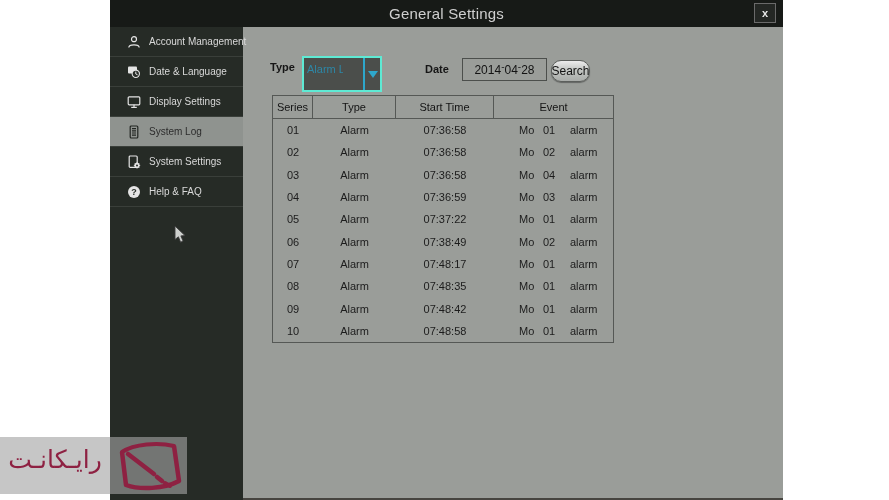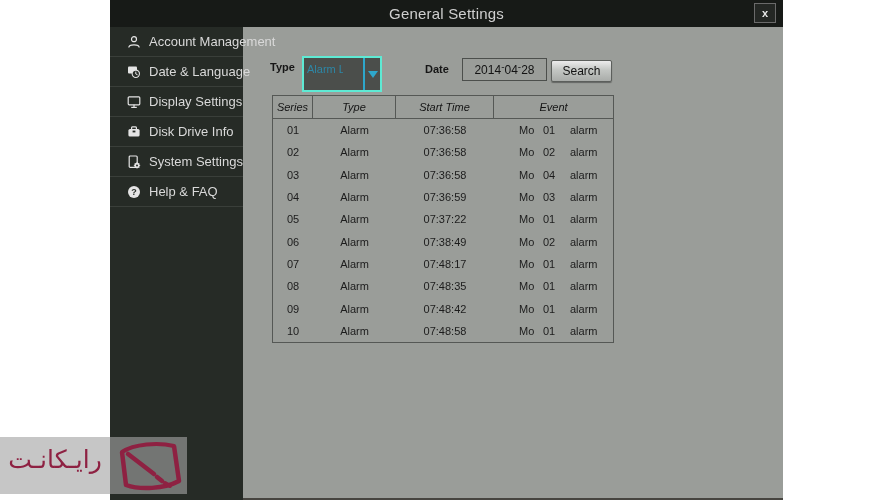--- a/index.html
+++ b/index.html
@@ -18,21 +18,21 @@
                background: #242724; border: 1px solid #6a6a6a; color: #e8e8e8;
                font-size: 11px; font-weight: bold; display: flex; align-items: center;
                justify-content: center; cursor: default; }
 
   
   .sidebar { position: absolute; left: 0; top: 27px; width: 133px; height: 473px;
              background: #262b26; }
   .side-item { position: relative; height: 30px; display: flex; align-items: center;
                border-bottom: 1px solid #3a3f3a; padding-left: 17px; }
   .side-item .icon { width: 14px; height: 14px; margin-right: 8px; flex: 0 0 14px; }
-  .side-item .lbl { color: #d9d9d9; font-size: 13px; white-space: nowrap; }
+  .side-item .lbl { color: #d9d9d9; font-size: 10px; white-space: nowrap; }
   .side-item.selected { background: #8f938f; }
   .side-item.selected .lbl { color: #2c2c2c; }
   .icon svg { display: block; width: 14px; height: 14px; }
   .ic-stroke { fill: none; stroke: #e4e4e4; stroke-width: 1.2; }
   .ic-fill   { fill: #e4e4e4; }
   .selected .ic-stroke { stroke: #222622; }
 
   .cursor { position: absolute; left: 64px; top: 109px; width: 12px; height: 18px; z-index: 5; }
 
   
@@ -47,32 +47,32 @@
   .dropdown .dd-arrow { width: 17px; border-left: 2px solid #2ea7cb;
                         display: flex; align-items: center; justify-content: center; }
   .dd-arrow .tri { width: 0; height: 0; border-left: 5px solid transparent;
                    border-right: 5px solid transparent; border-top: 7px solid #2ea7cb; }
 
   .datebox { position: absolute; left: 352px; top: 58px; width: 85px; height: 23px;
              border: 1px solid #4c4f4c; color: #131313; font-size: 12px;
              display: flex; align-items: center; justify-content: center; }
   .datebox .dsep { font-size: 10px; position: relative; top: -3px; color: #2a2a2a; }
 
-  .search-btn { position: absolute; left: 441px; top: 60px; width: 61px; height: 22px;
+  .search-btn { position: absolute; left: 441px; top: 60px; width: 39px; height: 22px;
                 background: linear-gradient(#ececec, #c3c6c3 45%, #a9aca9);
-                border: 1px solid #5c5f5c; border-radius: 2px; color: #131313;
+                border: 1px solid #5c5f5c; border-radius: 10px; color: #131313;
                 font-size: 12px; display: flex; align-items: center; justify-content: center;
                 box-shadow: 0 1px 1px rgba(0,0,0,.35); }
 
   
   .log-table { position: absolute; left: 162px; top: 95px; width: 342px; height: 248px;
                border: 1px solid #555855; font-size: 11px; color: #1c1c1c; }
   .thead { display: flex; height: 23px; border-bottom: 1px solid #555855; }
   .th { display: flex; align-items: center; justify-content: center; font-size: 11px;
-        color: #141414; border-right: 1px solid #555855; font-style: italic; }
+        color: #141414; border-right: 1px solid #555855; }
   .th:last-child { border-right: none; }
   .c-series { width: 40px; } .c-type { width: 83px; } .c-time { width: 98px; }
   .c-event { flex: 1; }
   .tr { display: flex; height: 22.3px; align-items: center; }
   .td { display: flex; align-items: center; justify-content: center; }
   .td.c-event { justify-content: flex-start; padding-left: 25px; }
   .ev-mo { width: 24px; } .ev-ch { width: 27px; } .ev-lb { }
 
   
   .wm-band { position: absolute; left: 0; top: 437px; width: 187px; height: 57px;
@@ -123,31 +123,33 @@
         <span class="icon">
           <svg viewBox="0 0 14 14">
               <rect class="ic-stroke" x="1.2" y="1.8" width="11.6" height="8" rx="1"></rect>
               <path class="ic-stroke" d="M7,9.8 L7,12"></path>
               <path class="ic-stroke" d="M4.2,12.4 L9.8,12.4"></path>
             </svg>
         </span>
         <span class="lbl">Display Settings</span>
       </div>
 
-
-      <div class="side-item">
-        <span class="icon">
-          <svg viewBox="0 0 14 14">
-              <rect class="ic-fill" x="1.4" y="4" width="11.2" height="7.6" rx="1.6"></rect>
-              <path class="ic-stroke" d="M4.6,4 L4.6,2.6 A1,1 0 0 1 5.6,1.8 L8.4,1.8 A1,1 0 0 1 9.4,2.6 L9.4,4"></path>
-              <rect class="ic-hole" x="5.6" y="5.6" width="2.8" height="1.8" fill="#262b26"></rect>
-            </svg>
-        </span>
-        <span class="lbl">Disk Drive Info</span>
-      </div>
+      <div class="side-item selected">
+        <span class="icon">
+          <svg viewBox="0 0 14 14">
+              <rect class="ic-stroke" x="3.2" y="1" width="7.6" height="12" rx="1"></rect>
+              <path class="ic-stroke" d="M5,3.6 L9,3.6 M5,5.8 L9,5.8 M5,8 L9,8 M5,10.2 L9,10.2"></path>
+            </svg>
+        </span>
+        <span class="lbl">System Log</span>
+        <svg class="cursor" viewBox="0 0 12 18">
+          <path d="M1,0 L1,13.5 L4.4,10.8 L6.6,16.2 L9.1,15.1 L6.9,9.9 L11,9.6 Z" fill="#cdd0cd" stroke="#3a3a3a" stroke-width="0.9"></path>
+        </svg>
+      </div>
+
 
       <div class="side-item">
         <span class="icon">
           <svg viewBox="0 0 14 14">
               <rect class="ic-stroke" x="2.2" y="1" width="8" height="11.4" rx="1"></rect>
               <circle class="ic-fill" cx="10" cy="10.4" r="2.6"></circle>
               <path d="M10,7.2 L10,13.6 M6.8,10.4 L13.2,10.4 M7.8,8.2 L12.2,12.6 M12.2,8.2 L7.8,12.6" stroke="#e4e4e4" stroke-width="0.9" class="ic-gear-spokes"></path>
               <circle class="ic-hole" cx="10" cy="10.4" r="1" fill="#262b26"></circle>
             </svg>
         </span>

